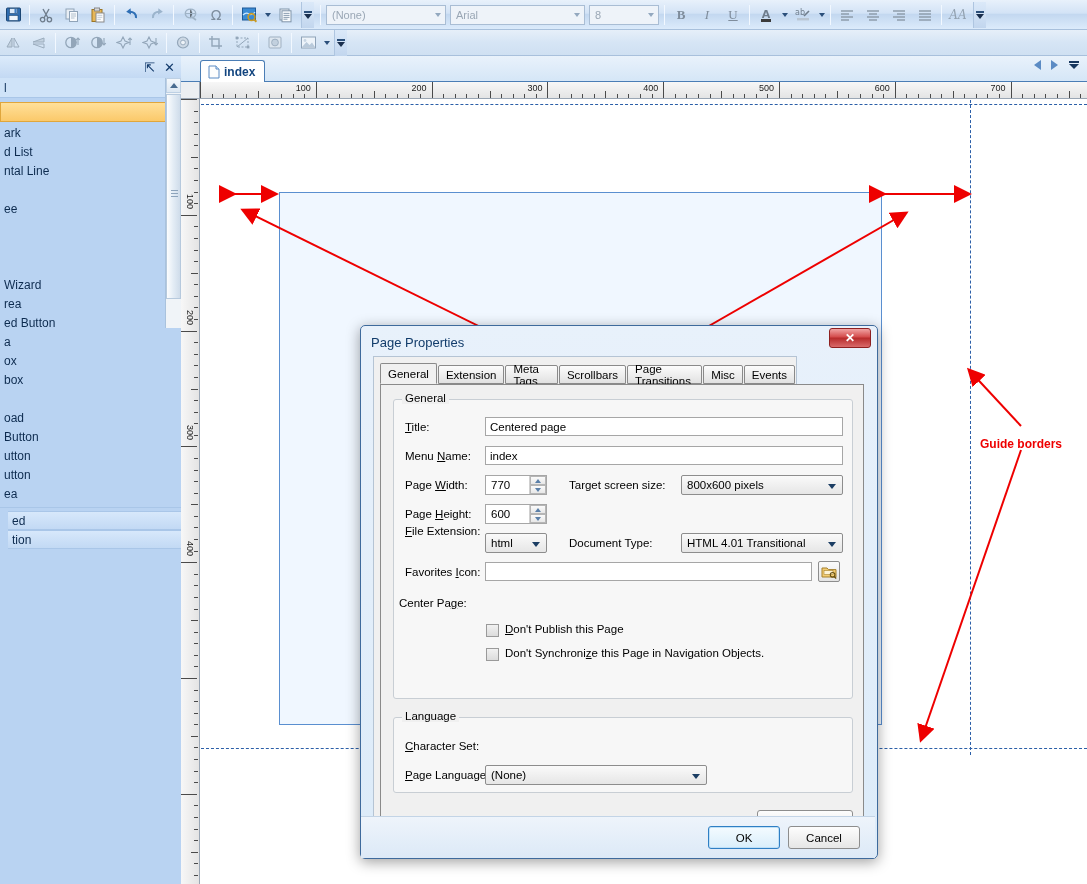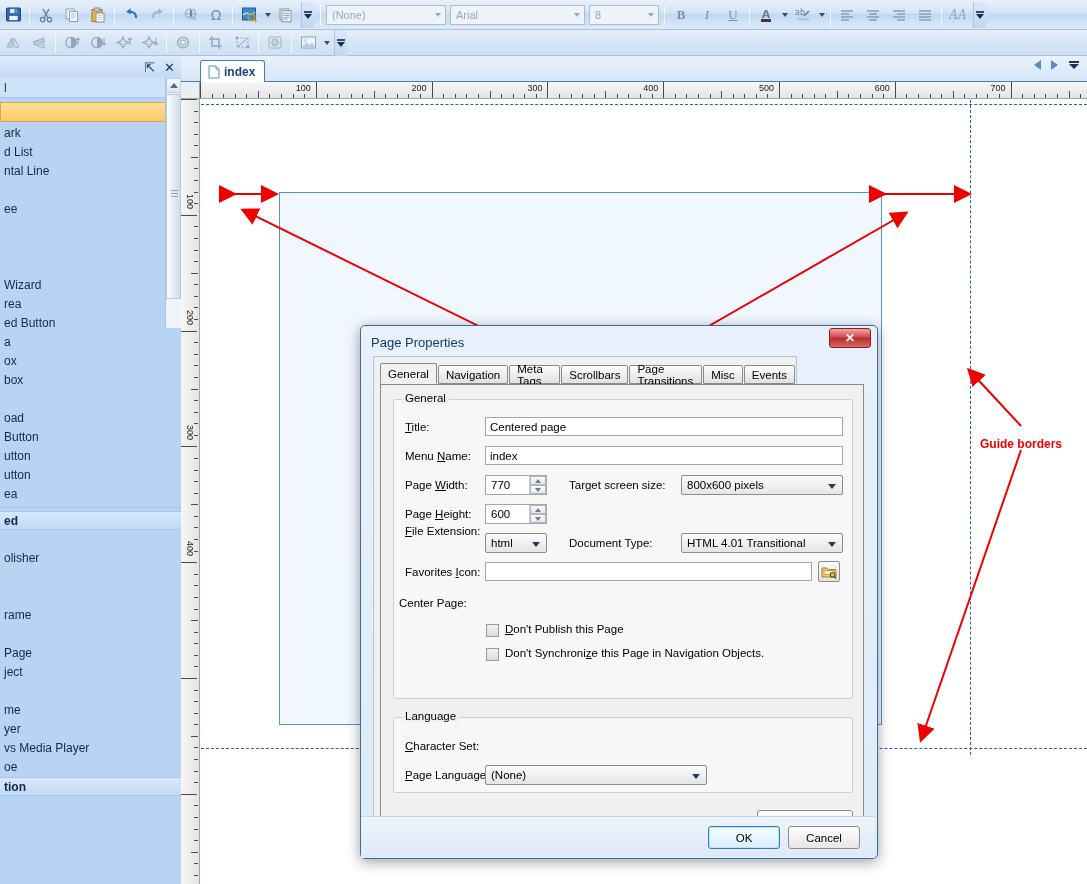--- a/index.html
+++ b/index.html
@@ -73,23 +73,23 @@
     height:20px; margin:4px 6px 2px 0;
     background:linear-gradient(to bottom,#ffe09a,#fbc96a);
     border:1px solid #e0a63c;
   }
   .sb-list { position:relative; }
   .sb-item {
     height:19px; line-height:19px; font-size:12px; color:#0d2b4f;
     padding-left:4px; white-space:nowrap; overflow:hidden;
   }
   .sb-item.bold {
-    font-weight:bold;
+    font-weight:normal;
     background:linear-gradient(to bottom,#d7e8fb,#c2d9f4);
-    border-top:1px solid #a9c6e8; border-bottom:1px solid #a9c6e8;
+    border-top:1px solid #a9c6e8; border-bottom:1px solid #a9c6e8;margin-left:8px;
   }
   .sb-divider { height:1px; background:#a9c6e8; margin:3px 0; }
   
   #sb-scroll {
     position:absolute; right:0; top:22px; width:16px; height:250px;
     background:#f0f4f8; border-left:1px solid #a9c2dd;
   }
   .sbs-arrow { height:15px; background:linear-gradient(to bottom,#f4f8fc,#dce7f2);
     border:1px solid #bdd0e4; display:flex;align-items:center;justify-content:center; }
   .sbs-thumb { position:absolute; top:16px; left:0; width:15px; height:205px;
@@ -539,35 +539,20 @@
       <div class="sb-item">box</div>
       <div class="sb-item"></div>
       <div class="sb-item">oad</div>
       <div class="sb-item">Button</div>
       <div class="sb-item">utton</div>
       <div class="sb-item">utton</div>
       <div class="sb-item">ea</div>
     </div>
   <div class="sb-divider"></div>
   <div class="sb-item bold">ed</div>
-  <div class="sb-list" id="sb-list-2">
-      <div class="sb-item"></div>
-      <div class="sb-item">olisher</div>
-      <div class="sb-item"></div>
-      <div class="sb-item"></div>
-      <div class="sb-item">rame</div>
-      <div class="sb-item"></div>
-      <div class="sb-item">Page</div>
-      <div class="sb-item">ject</div>
-      <div class="sb-item"></div>
-      <div class="sb-item">me</div>
-      <div class="sb-item">yer</div>
-      <div class="sb-item">vs Media Player</div>
-      <div class="sb-item">oe</div>
-    </div>
   <div class="sb-item bold">tion</div>
 
   <div id="sb-scroll">
     <div class="sbs-arrow">
       <span style="width:0;height:0;border-left:4px solid transparent;border-right:4px solid transparent;border-bottom:5px solid #4a6c90"></span>
     </div>
     <div class="sbs-thumb">
       <div class="sbs-grip">
           <i></i>
           <i></i>
@@ -793,21 +778,21 @@
 
 <div id="dialog">
   <div id="dlg-titlebar">
     <span id="dlg-title">Page Properties</span>
     <div id="dlg-close">✕</div>
   </div>
 
   <div id="dlg-body">
     <div id="dlg-tabs">
         <div class="dtab active">General</div>
-        <div class="dtab">Navigation</div>
+        <div class="dtab">Extension</div>
         <div class="dtab">Meta Tags</div>
         <div class="dtab">Scrollbars</div>
         <div class="dtab">Page Transitions</div>
         <div class="dtab">Misc</div>
         <div class="dtab">Events</div>
       </div>
 
     <div id="dlg-page">
 
       <div class="groupbox" style="left:12px;top:14px;width:460px;height:300px"></div>

